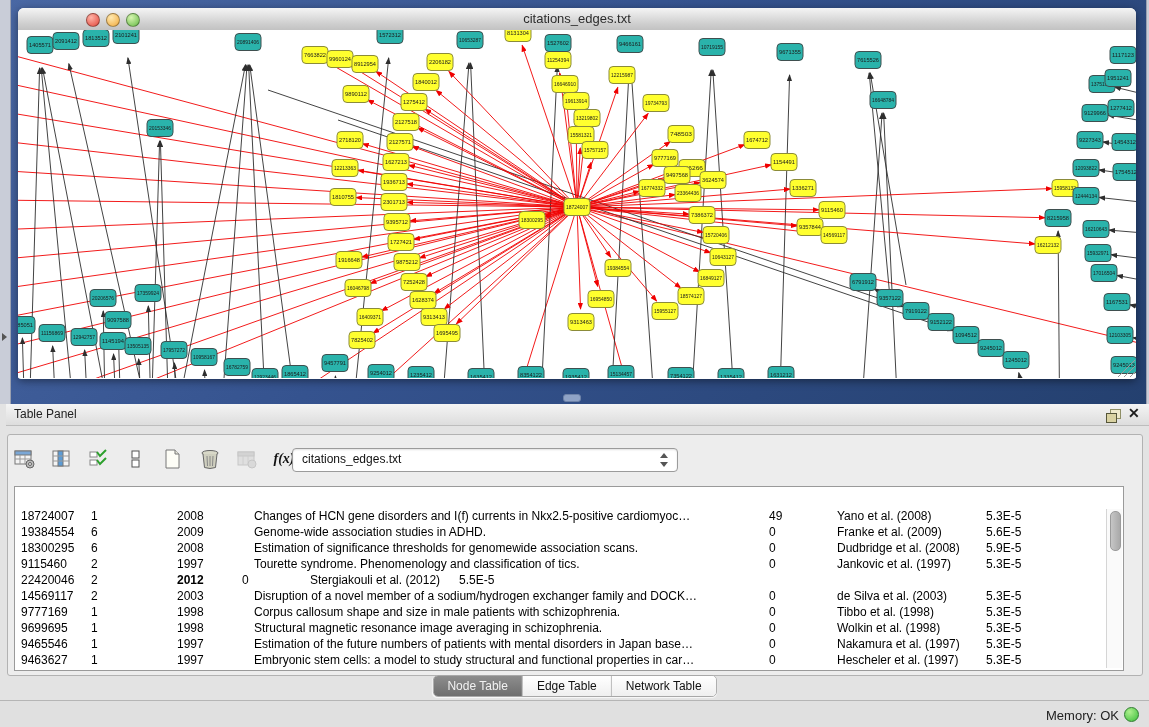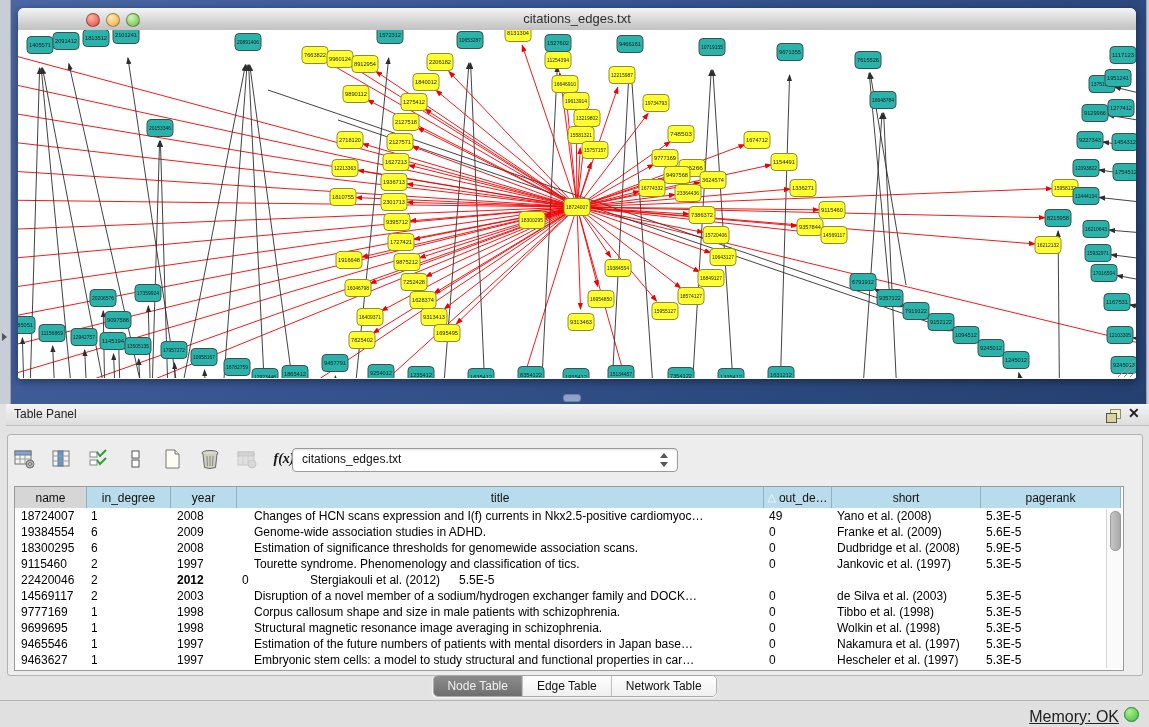--- a/index.html
+++ b/index.html
@@ -61,21 +61,21 @@
           background:linear-gradient(90deg,#c6c6c6,#a9a9a9);border:1px solid #9b9b9b;}
   
   .tabs{position:absolute;left:50%;top:675px;transform:translateX(-50%);display:flex;height:20px;
         border:1px solid #a8a8a8;border-radius:5px;overflow:hidden;background:#fff;box-shadow:0 1px 1px rgba(255,255,255,.8);}
   .tab{padding:0 14px;font-size:12px;line-height:20px;color:#111;background:linear-gradient(#ffffff,#efefef);
        border-right:1px solid #b5b5b5;}
   .tab.sel{background:linear-gradient(#8d8d8d,#6e6e6e);color:#f2f2f2;}
   .tab:last-child{border-right:none;}
   
   .statusbar{position:absolute;left:0;top:700px;width:1149px;height:27px;background:#e0e0e0;border-top:1px solid #b5b5b5;}
-  .mem{position:absolute;right:30px;top:7px;font-size:16px;color:#222;text-decoration:underline;}
+  .mem{position:absolute;right:30px;top:7px;font-size:13px;color:#222;}
   .memdot{position:absolute;right:10px;top:6px;width:13px;height:13px;border-radius:50%;
           border:1px solid #2f7d2f;background:radial-gradient(circle at 35% 30%,#9af07a,#37b437);}
 </style>
 </head>
 <body>
 
 <div class="app">
 
   <div class="desktop">
     <div class="netwin">
@@ -818,50 +818,26 @@
 
   <div class="combo">
     <span class="cval">citations_edges.txt</span>
     <span class="stepper">
         <span class="up"></span>
         <span class="dn"></span>
       </span>
   </div>
 
   <div class="tbl">
-    <div class="thead" id="thead">
-        <div class="th" style="width: 72px; background: linear-gradient(rgb(214, 214, 214), rgb(214, 214, 214));">
-          <span>name</span>
-        </div>
-        <div class="th" style="width: 84px; background: linear-gradient(rgb(185, 220, 236), rgb(185, 220, 236));">
-          <span>in_degree</span>
-        </div>
-        <div class="th" style="width: 66px; background: linear-gradient(rgb(185, 220, 236), rgb(185, 220, 236));">
-          <span>year</span>
-        </div>
-        <div class="th" style="width: 527px; background: linear-gradient(rgb(185, 220, 236), rgb(185, 220, 236));">
-          <span>title</span>
-        </div>
-        <div class="th" style="width: 68px; background: linear-gradient(rgb(185, 220, 236), rgb(185, 220, 236));">
-          <span class="sortg">△</span>
-          <span>out_de…</span>
-        </div>
-        <div class="th" style="width: 149px; background: linear-gradient(rgb(185, 220, 236), rgb(185, 220, 236));">
-          <span>short</span>
-        </div>
-        <div class="th" style="width: 140px; background: linear-gradient(rgb(185, 220, 236), rgb(185, 220, 236));">
-          <span>pagerank</span>
-        </div>
-      </div>
     <div class="tbody" id="tbody">
         <div class="trow">
           <div class="td" style="width: 72px; padding-left: 6px;">18724007</div>
           <div class="td" style="width: 84px; padding-left: 4px;">1</div>
           <div class="td" style="width: 66px; padding-left: 6px;">2008</div>
-          <div class="td" style="width: 527px; padding-left: 17px;">Changes of HCN scans expression and I(f) currents in Nkx2.5-positive cardiomyoc…</div>
+          <div class="td" style="width: 527px; padding-left: 17px;">Changes of HCN gene disorders and I(f) currents in Nkx2.5-positive cardiomyoc…</div>
           <div class="td" style="width: 68px; padding-left: 5px;">49</div>
           <div class="td" style="width: 149px; padding-left: 5px;">Yano et al. (2008)</div>
           <div class="td" style="width: 140px; padding-left: 5px;">5.3E-5</div>
         </div>
         <div class="trow">
           <div class="td" style="width: 72px; padding-left: 6px;">19384554</div>
           <div class="td" style="width: 84px; padding-left: 4px;">6</div>
           <div class="td" style="width: 66px; padding-left: 6px;">2009</div>
           <div class="td" style="width: 527px; padding-left: 17px;">Genome-wide association studies in ADHD.</div>
           <div class="td" style="width: 68px; padding-left: 5px;">0</div>

